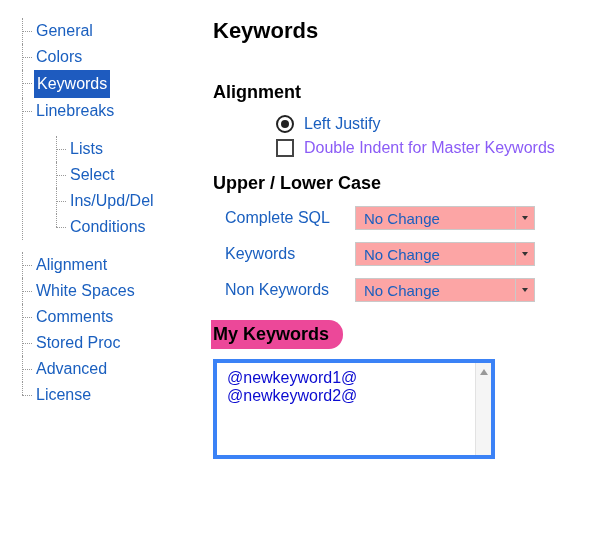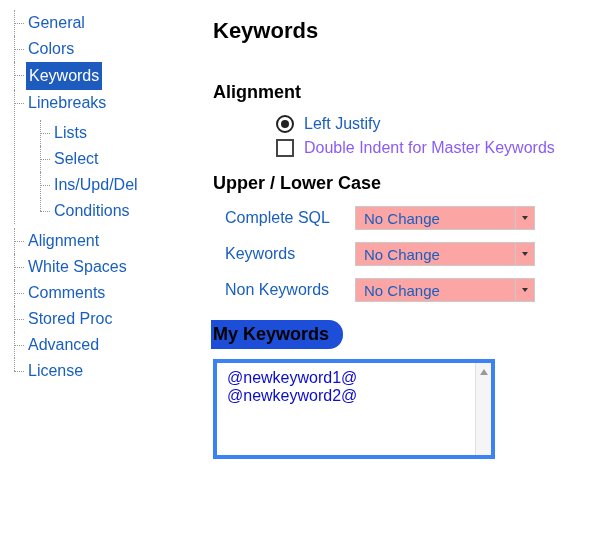--- a/index.html
+++ b/index.html
@@ -11,21 +11,21 @@
     background: #fff;
     overflow: hidden;
   }
   .app { display: flex; width: 100%; height: 100%; }
 
   
   .tree {
     width: 203px;
     padding: 6px 0 0 4px;
   }
-  .tree ul { list-style: none; margin: 4px; padding: 0; }
+  .tree ul { list-style: none; margin: 12px; padding: 0; }
   .tree li { position: relative; padding-left: 18px; line-height: 26px; }
   .tree > ul > li::before {
     content: "";
     position: absolute;
     left: 6px; top: 13px;
     width: 10px; height: 0;
     border-top: 1px dotted #999;
   }
   .tree > ul > li::after {
     content: "";
@@ -121,21 +121,21 @@
     position: absolute;
     right: 6px; top: 9px;
     width: 0; height: 0;
     border-left: 3px solid transparent;
     border-right: 3px solid transparent;
     border-top: 4px solid #333;
   }
 
   .mykw-header {
     display: inline-block;
-    background: #1d4ed8;
+    background: #ec4899;
     padding: 4px 14px 4px 2px;
     margin: 12px 0 10px -2px;
     font-size: 18px; font-weight: bold;
     border-radius: 0 14px 14px 0;
   }
 
   .textarea-wrap {
     position: relative;
     border: 4px solid #3b82f6;
     height: 100px;

